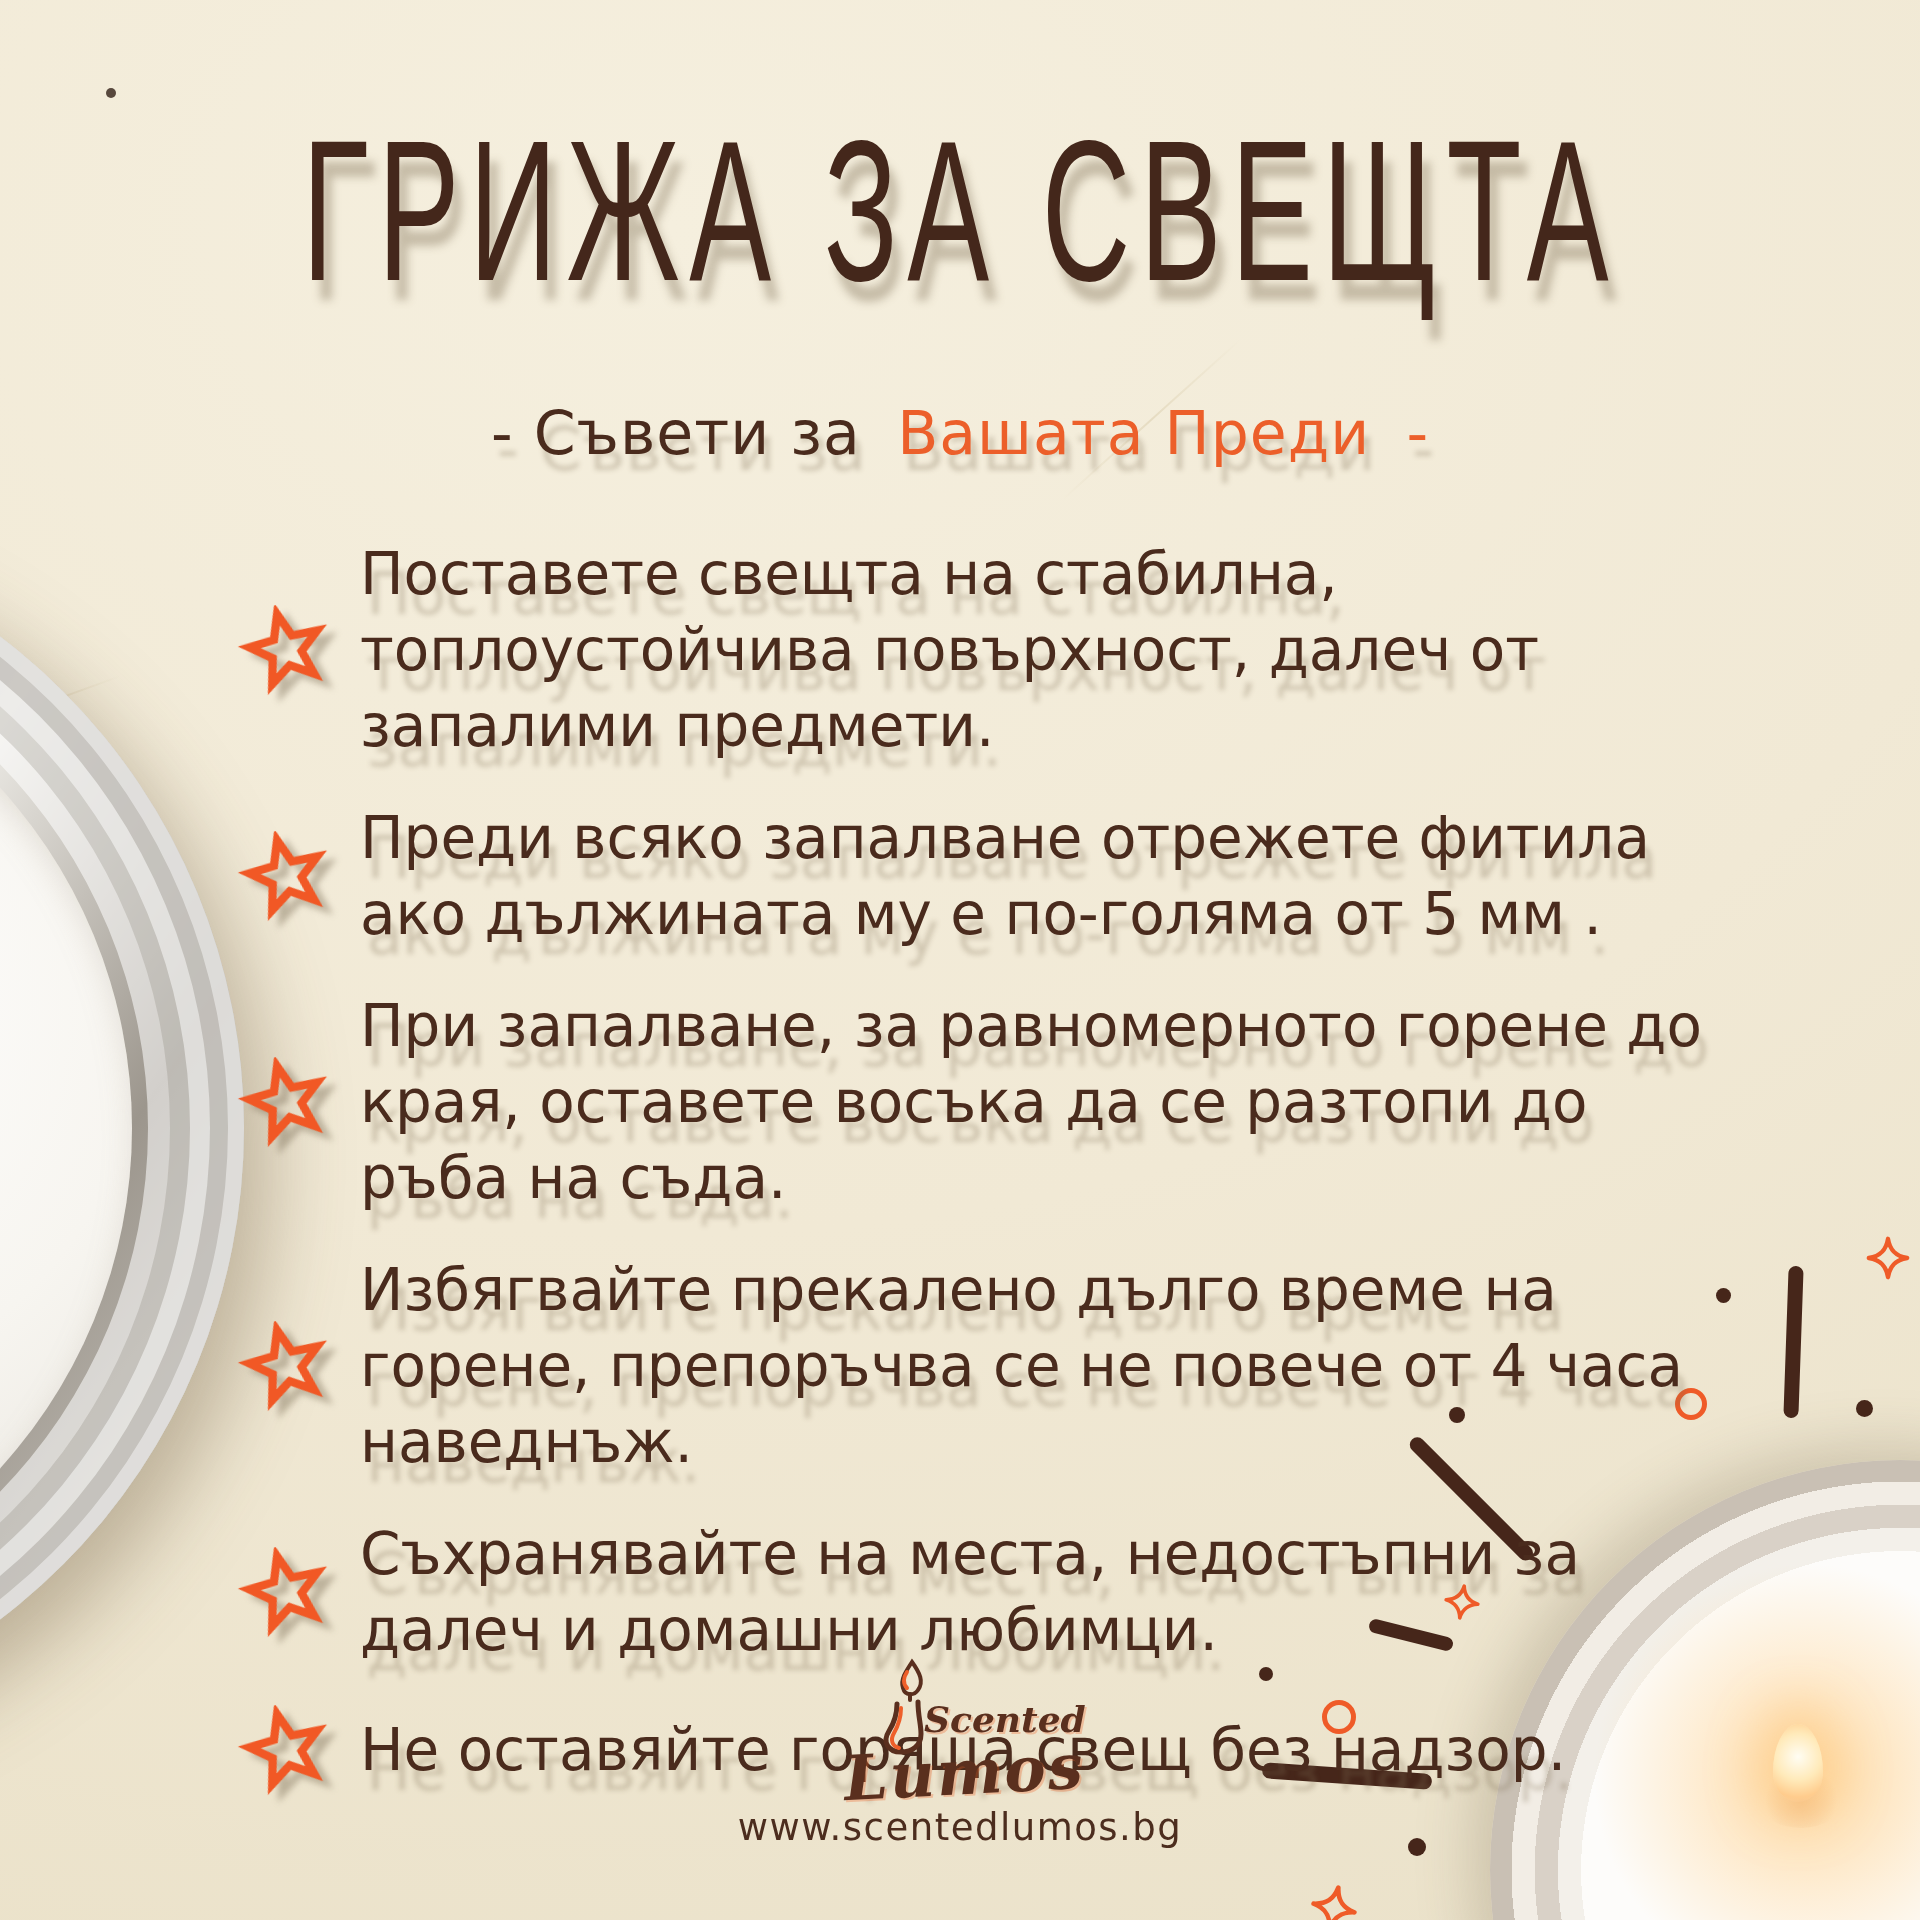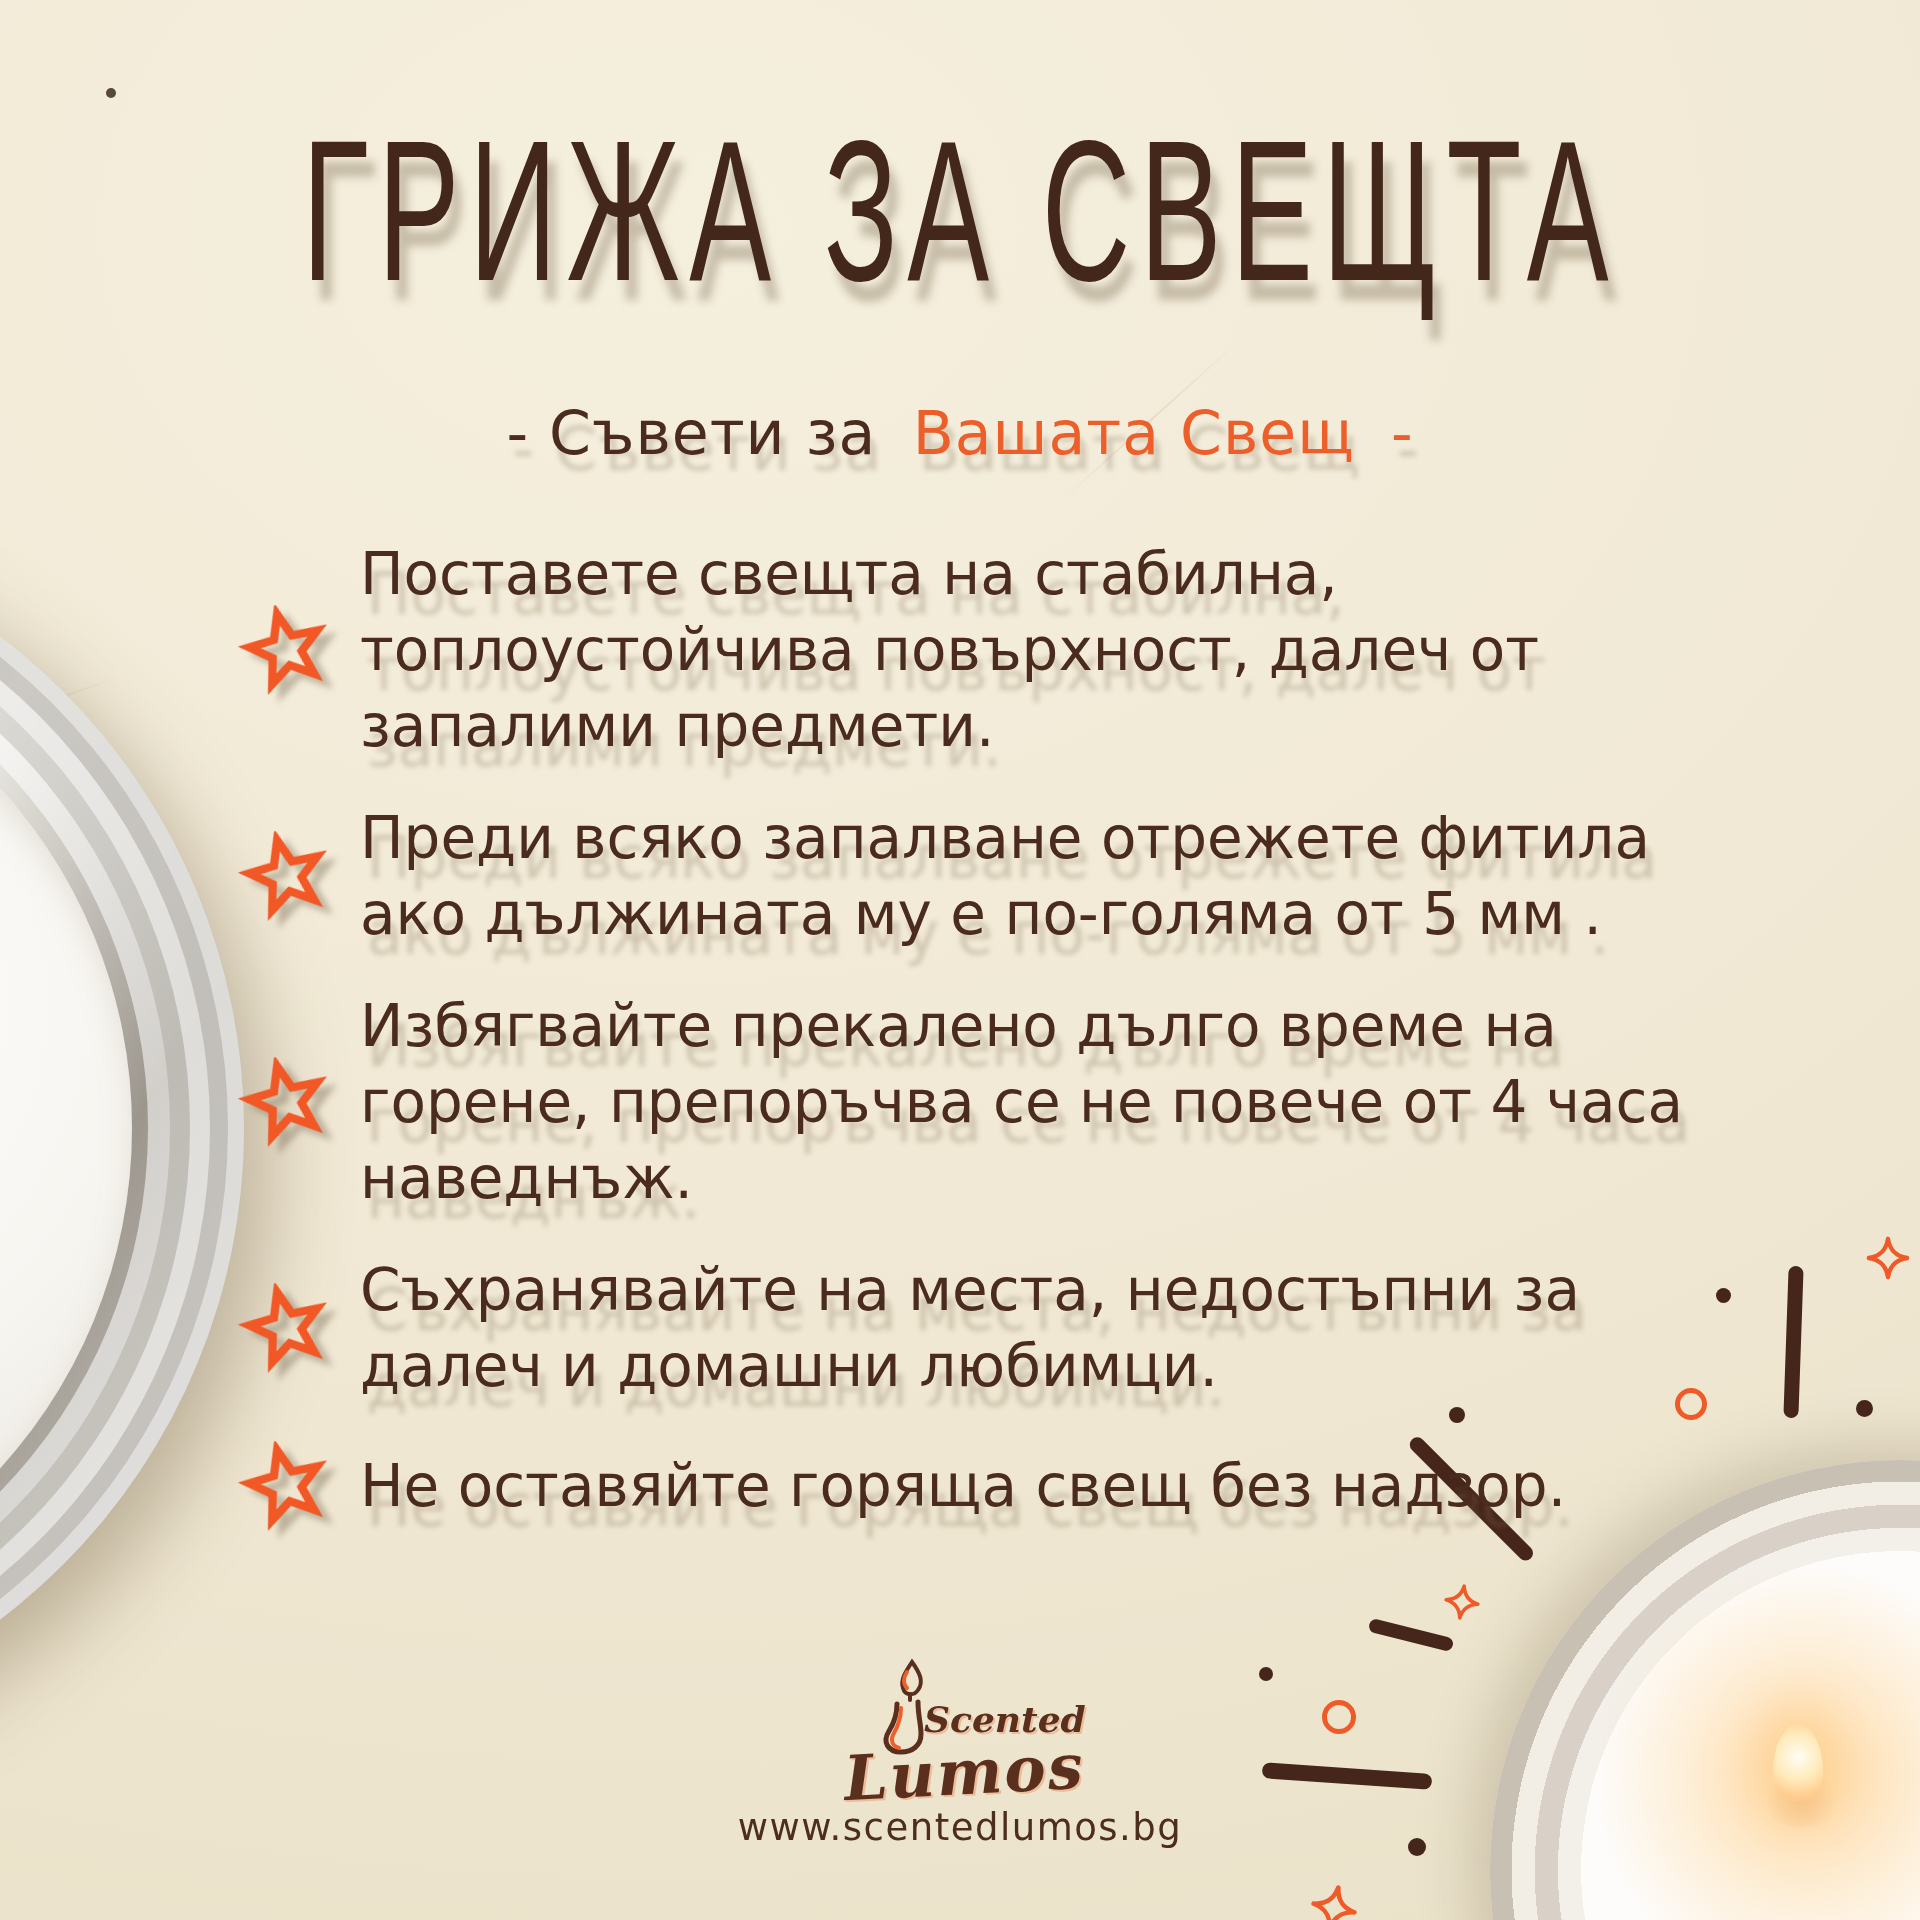--- a/index.html
+++ b/index.html
@@ -124,40 +124,48 @@
   <svg class="sparkle" style="left:1442px; top:1582px; width:40px; height:40px; transform:rotate(8deg);" viewBox="0 0 100 100">
       <path d="M50,10 C54,34 66,46 90,50 C66,54 54,66 50,90 C46,66 34,54 10,50 C34,46 46,34 50,10 Z"></path>
     </svg>
   <svg class="sparkle" style="left:1308px; top:1882px; width:52px; height:52px; transform:rotate(12deg);" viewBox="0 0 100 100">
       <path d="M50,10 C54,34 66,46 90,50 C66,54 54,66 50,90 C46,66 34,54 10,50 C34,46 46,34 50,10 Z"></path>
     </svg>
 
   <h1 class="title">Грижа за Свещта</h1>
   <div class="subtitle">
     <span>- Съвети за</span>
-    <span class="hl">Вашата Свещ</span>
+    <span class="hl">Вашата Преди</span>
     <span class="hl">-</span>
   </div>
 
   <ul class="tips">
     <li>
       <span class="star-box">
           <svg class="star" viewBox="0 0 100 100">
             <polygon points="50,10 60,36.2 88,37.6 66.2,55.3 73.5,82.4 50,67 26.5,82.4 33.8,55.3 12,37.6 40,36.2"></polygon>
           </svg>
         </span>
       <p>Поставете свещта на стабилна, топлоустойчива повърхност, далеч от запалими предмети.</p>
     </li>
     <li>
       <span class="star-box">
           <svg class="star" viewBox="0 0 100 100">
             <polygon points="50,10 60,36.2 88,37.6 66.2,55.3 73.5,82.4 50,67 26.5,82.4 33.8,55.3 12,37.6 40,36.2"></polygon>
           </svg>
         </span>
       <p>Преди всяко запалване отрежете фитила ако дължината му е по-голяма от 5 мм .</p>
+    </li>
+    <li>
+      <span class="star-box">
+          <svg class="star" viewBox="0 0 100 100">
+            <polygon points="50,10 60,36.2 88,37.6 66.2,55.3 73.5,82.4 50,67 26.5,82.4 33.8,55.3 12,37.6 40,36.2"></polygon>
+          </svg>
+        </span>
+      <p>При запалване, за равномерното горене до края, оставете восъка да се разтопи до ръба на съда.</p>
     </li>
     <li>
       <span class="star-box">
           <svg class="star" viewBox="0 0 100 100">
             <polygon points="50,10 60,36.2 88,37.6 66.2,55.3 73.5,82.4 50,67 26.5,82.4 33.8,55.3 12,37.6 40,36.2"></polygon>
           </svg>
         </span>
       <p>Избягвайте прекалено дълго време на горене, препоръчва се не повече от 4 часа наведнъж.</p>
     </li>
     <li>

